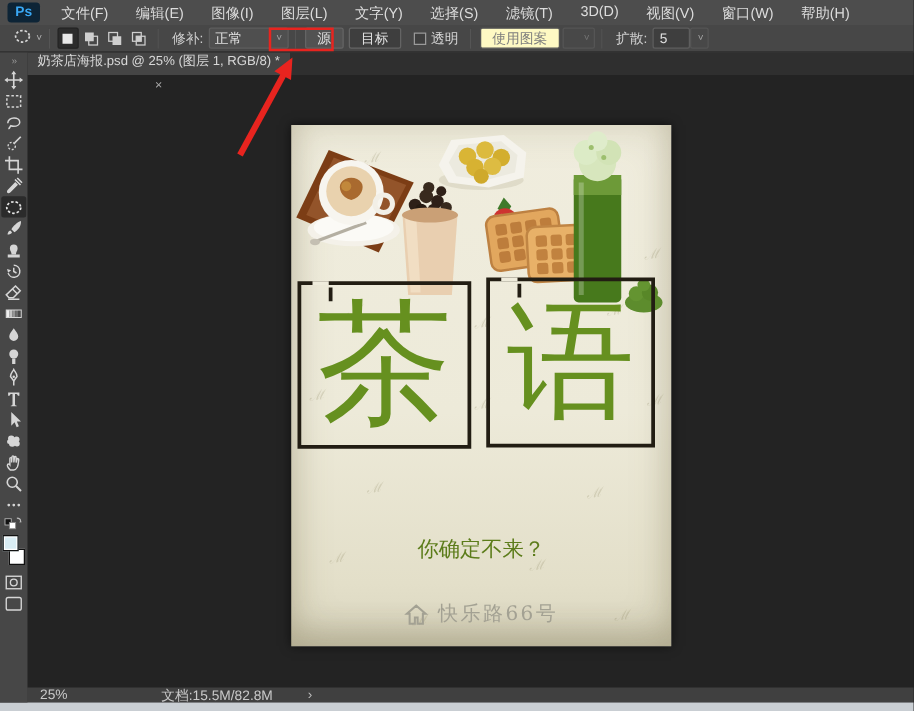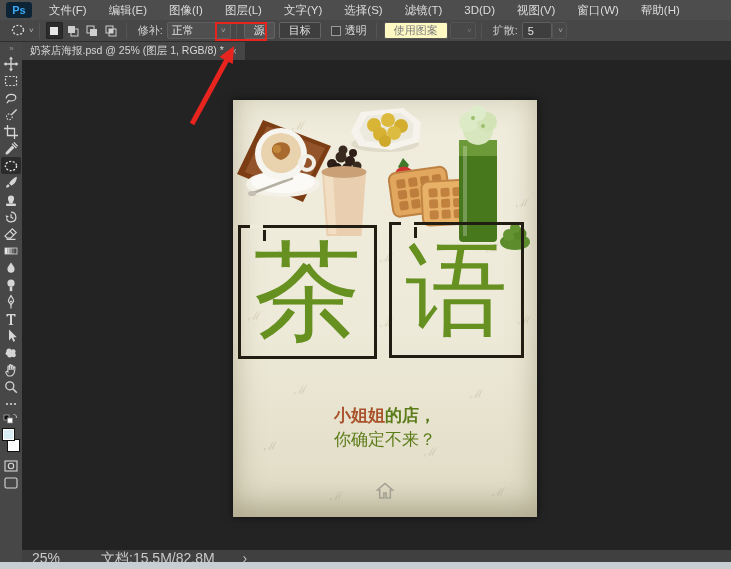--- a/index.html
+++ b/index.html
@@ -30,21 +30,21 @@
   .ob-btn.pressed { background:#3e3e3e; }
   .ob-btn.disabled { color:#7d7d7d; background:#fef9c3; border-color:#555; }
   .checkbox { width:10px; height:10px; border:1px solid #9a9a9a; background:#3f3f3f; margin:0 4px 0 8px; }
   .mini-select { background:#484848; border:1px solid #555; border-radius:2px; height:17px; width:26px;
     display:flex; align-items:center; justify-content:flex-end; padding:0 3px; }
   .num-box { background:#3e3e3e; border:1px solid #5e5e5e; border-radius:2px; height:17px; min-width:30px;
     display:flex; align-items:center; padding:0 5px; color:#e0e0e0; }
 
   
   #tabbar { position:absolute; left:22px; top:42px; width:709px; height:18px; background:#2f2f2f; display:flex; z-index:4; }
-  .doc-tab { background:#454545; height:18px; display:flex; align-items:center; padding:0 8px; gap:7px; }
+  .doc-tab { background:#454545; height:18px; display:flex; align-items:center; padding:0 8px; gap:7px;flex-direction:column; }
   .doc-tab .title { color:#d8d8d8; font-size:10.5px; white-space:nowrap; }
   .doc-tab .close { color:#a8a8a8; font-size:10px; }
 
   
   #toolbar { position:absolute; left:0; top:42px; width:22px; height:520px; background:#474747; z-index:6;
     display:flex; flex-direction:column; align-items:center; }
   .tb-head { color:#9a9a9a; font-size:8px; height:13px; line-height:13px; letter-spacing:-1px; }
   .ticon { width:20px; height:17px; display:flex; align-items:center; justify-content:center; }
   .ticon.active { background:#2b2b2b; border-radius:2px; }
   .ticon svg { display:block; }
@@ -81,23 +81,23 @@
   .subtitle { position:absolute; left:0; top:271px; width:100%; text-align:center;
     font-size:23px; font-weight:800; color:#7ba23c; letter-spacing:1px; }
   .line1 { position:absolute; left:0; top:304px; width:100%; text-align:center; font-size:17px; font-weight:800; color:#5c7c1a; }
   .line1 em { font-style:normal; color:#a9512a; }
   .line2 { position:absolute; left:0; top:328px; width:100%; text-align:center; font-size:17px; font-weight:400; color:#5c7c1a; }
   .address { position:absolute; left:0; top:381px; width:100%; display:flex; align-items:center; justify-content:center; gap:7px;
     color:#a3a193; font-size:16px; font-family:"DejaVu Serif","Liberation Serif",serif; letter-spacing:2px; }
 
   
   #statusbar { position:absolute; left:22px; top:550px; width:709px; height:12px; background:#404040;
-    display:flex; font-size:14px; color:#c9c9c9; z-index:5; }
+    display:flex; align-items:center; font-size:11px; color:#c9c9c9; z-index:5; }
   #statusbar .zoom { margin-left:10px; width:45px; }
-  #statusbar .doc { margin-left:24px; }
+  #statusbar .doc { margin-left:52px; }
   #statusbar .chev { margin-left:28px; color:#bdbdbd; }
   #toolbar-foot { position:absolute; left:0; top:550px; width:22px; height:12px; background:#474747; z-index:5; }
   #bottomstrip { position:absolute; left:0; top:562px; width:731px; height:7px; background:#c9ced3; z-index:5; }
 
   
   #anno-box { position:absolute; left:215px; top:22px; width:52px; height:19px;
     border:2px solid #e8241f; z-index:40; pointer-events:none; }
   #anno-arrow { position:absolute; left:0; top:0; width:731px; height:569px; z-index:39; pointer-events:none; }
 </style>
 </head>
@@ -472,28 +472,26 @@
       <span class="gap-top"></span>
       <span class="stub"></span>
       <span class="big-char">茶</span>
     </div>
     <div class="frame" style="left:156px;top:122px;width:135px;height:136px;">
       <span class="gap-top"></span>
       <span class="stub"></span>
       <span class="big-char" style="font-size:102px;">语</span>
     </div>
 
-    <div class="line1">
-      <em>小姐姐</em><span>的店，</span>
-    </div>
     <div class="line2">你确定不来？</div>
     <div class="address">
       <svg width="20" height="20" viewBox="0 0 20 20">
         <path d="M10 2.5L2.5 9h2.2v8h4.2v-5h2.2v5h4.2V9h2.2z" fill="none" stroke="#a3a193" stroke-width="1.6"></path>
       </svg>
+      <span>快乐路66号</span>
     </div>
   </div>
 </div>
 
 <div id="toolbar-foot"></div>
 <div id="statusbar">
   <span class="zoom">25%</span>
   <span class="doc">文档:15.5M/82.8M</span>
   <span class="chev">›</span>
 </div>

